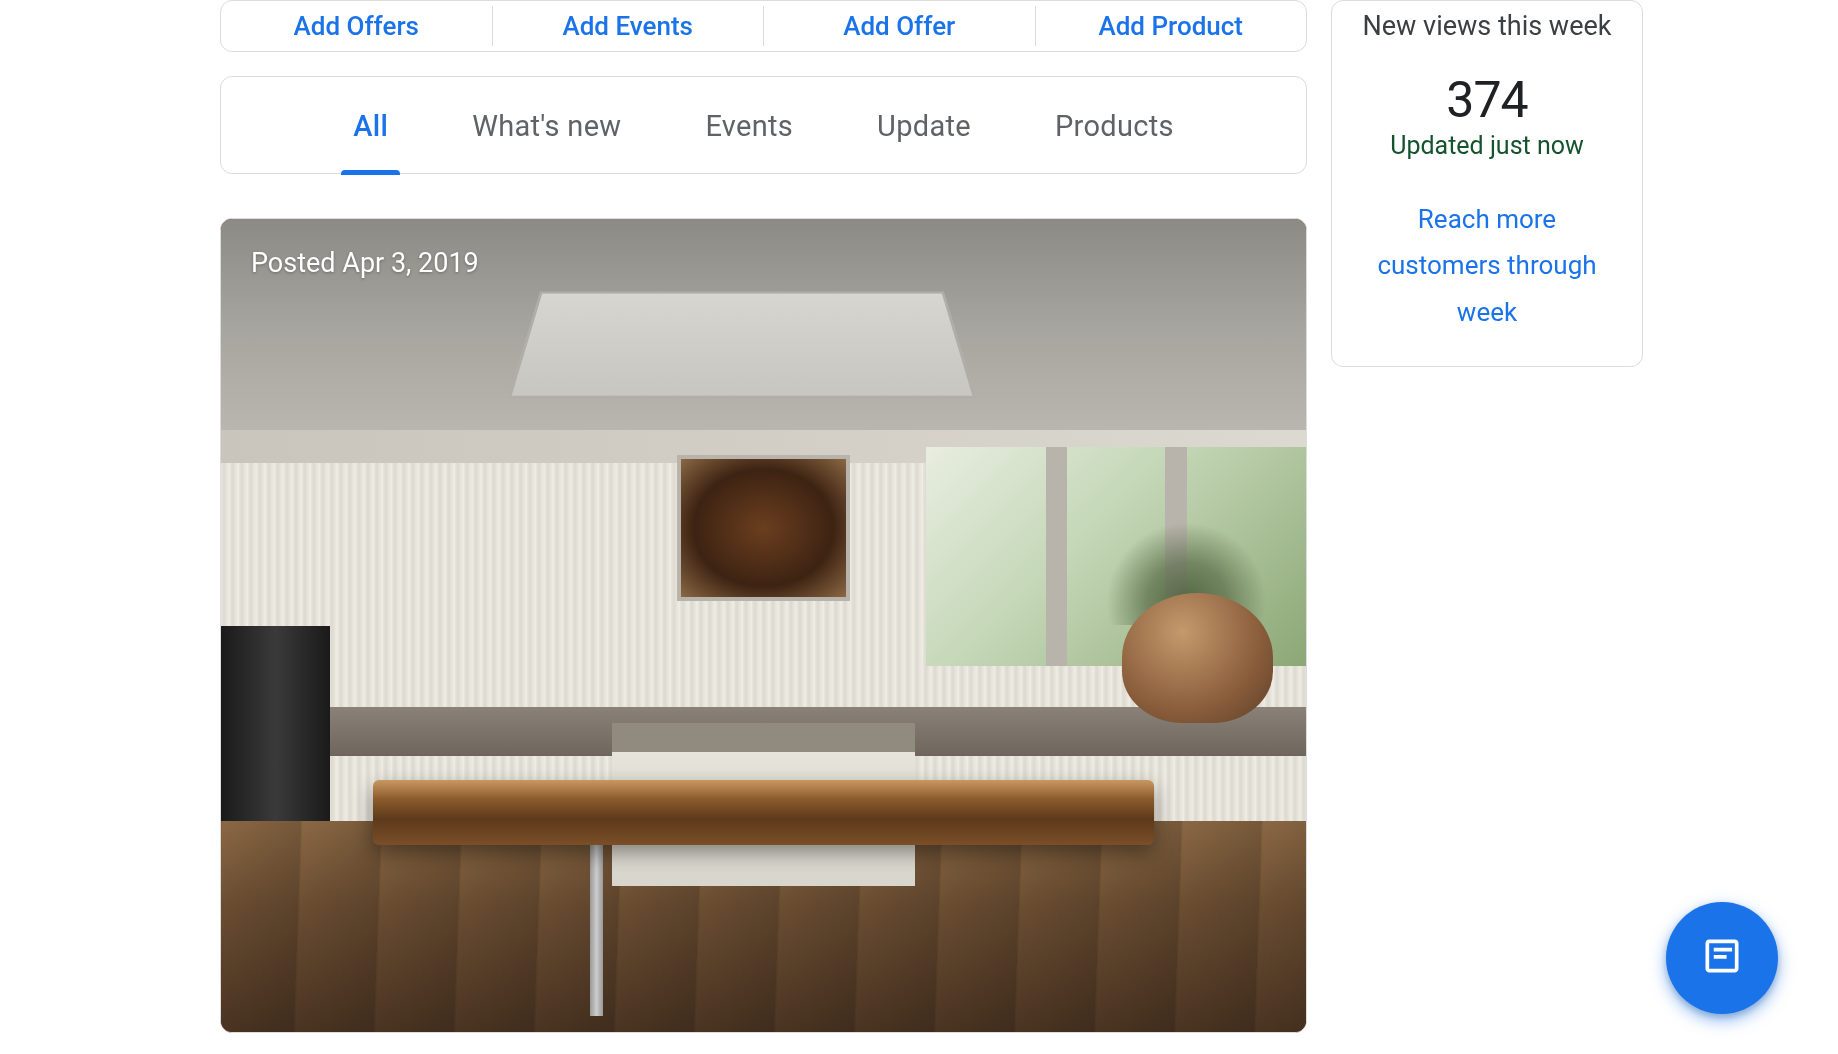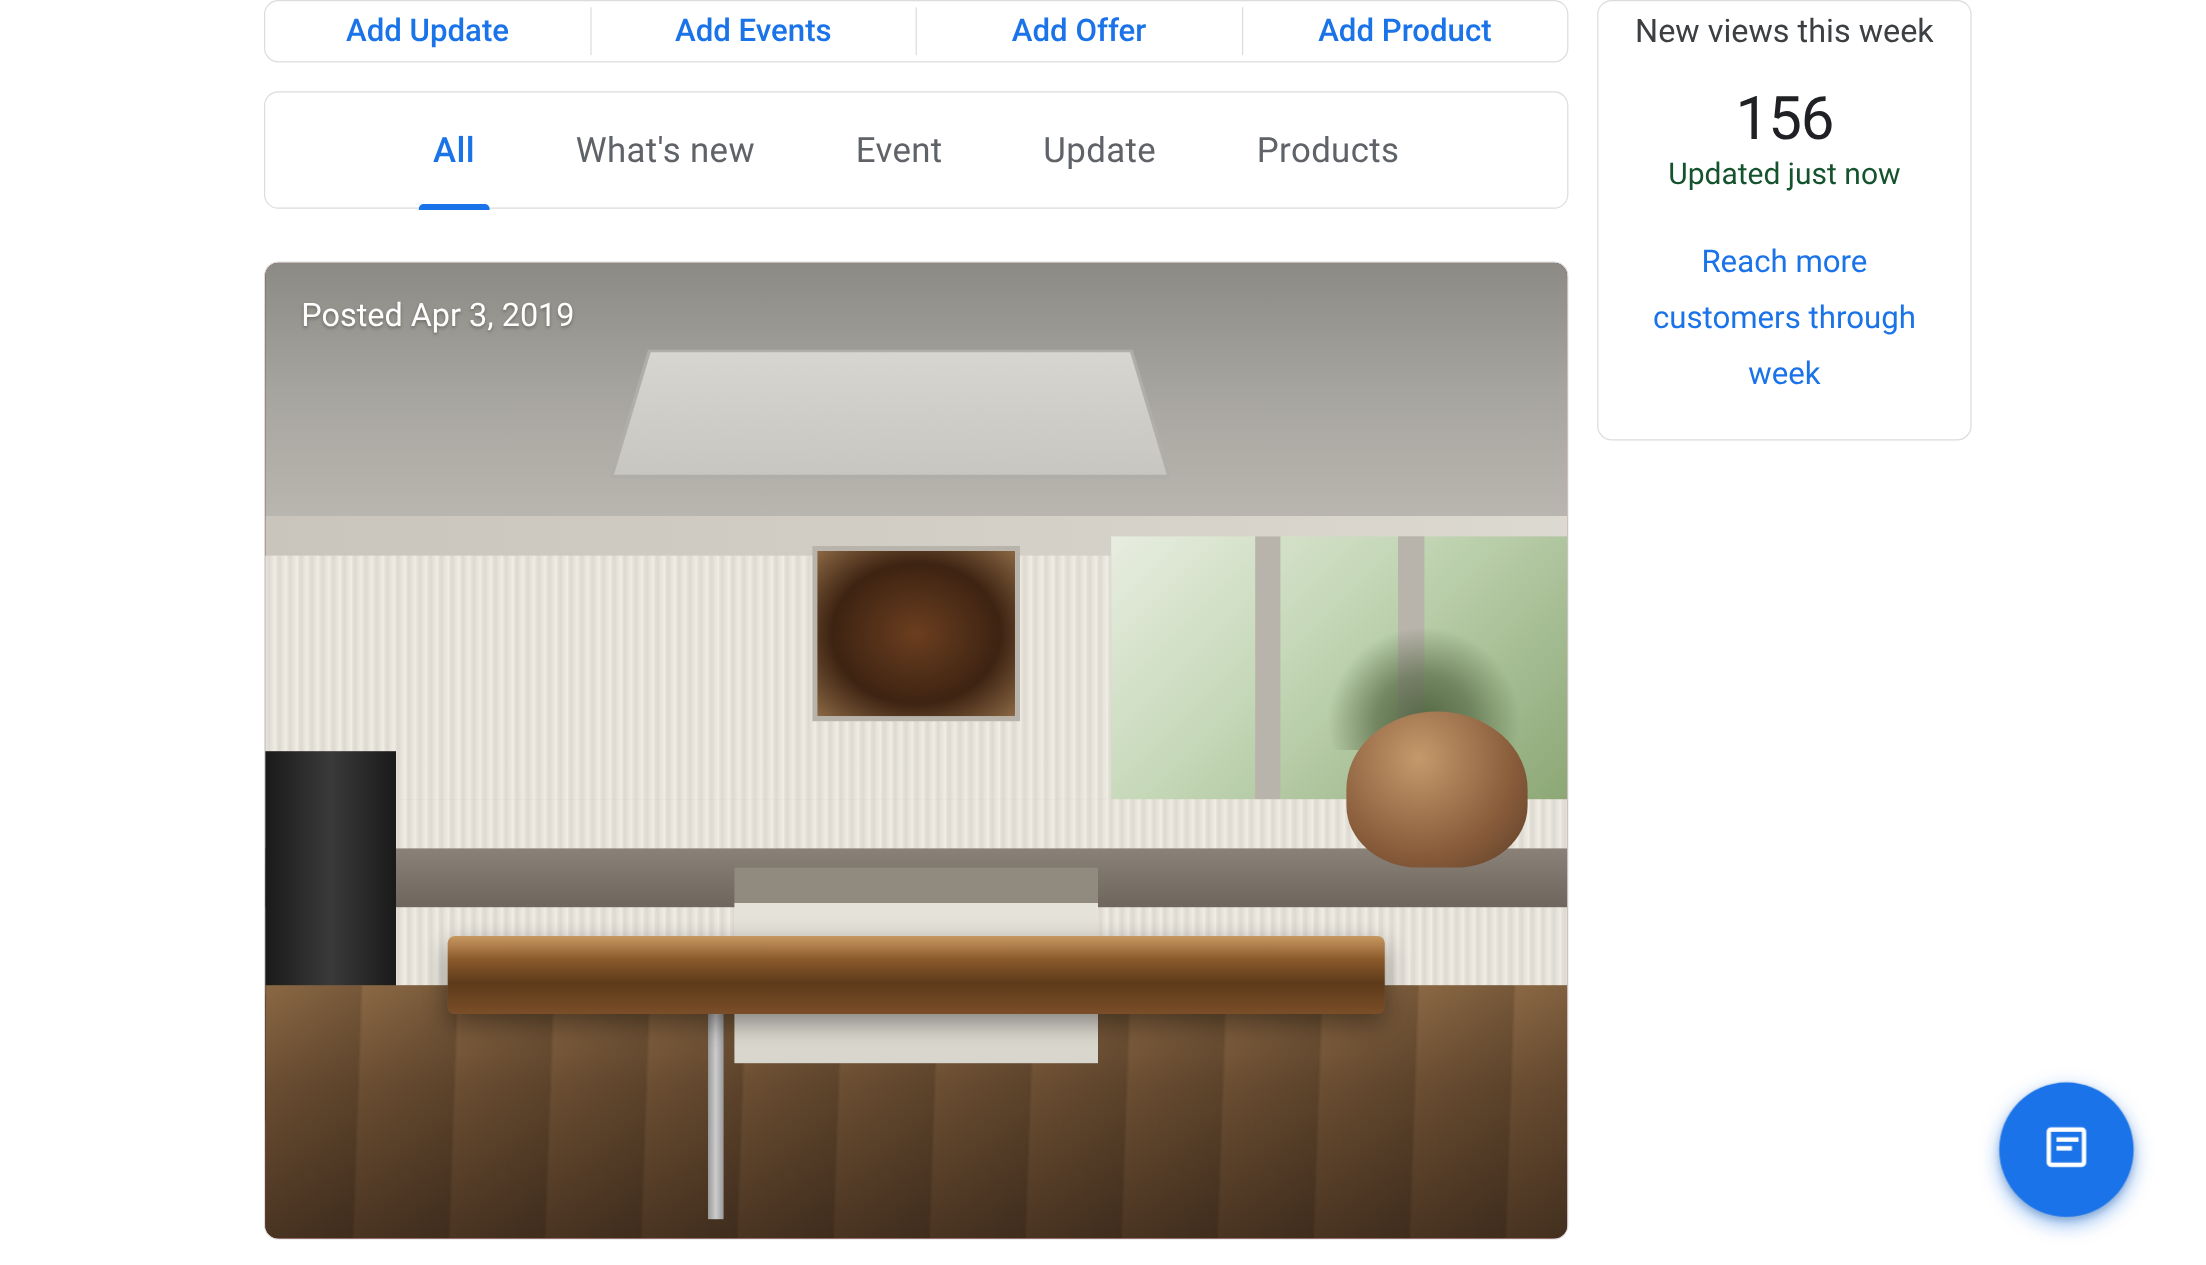--- a/index.html
+++ b/index.html
@@ -277,33 +277,33 @@
       fill: #fff;
     }
   </style>
 </head>
 <body>
 
 <div class="main-container">
   <div class="left-col">
 
     <div class="action-bar">
-      <div class="action-bar-item">Add Update</div>
+      <div class="action-bar-item">Add Offers</div>
       <div class="action-bar-divider"></div>
       <div class="action-bar-item">Add Events</div>
       <div class="action-bar-divider"></div>
       <div class="action-bar-item">Add Offer</div>
       <div class="action-bar-divider"></div>
       <div class="action-bar-item">Add Product</div>
     </div>
 
     <div class="tabs-card">
       <div class="tab active">All</div>
       <div class="tab">What's new</div>
-      <div class="tab">Event</div>
+      <div class="tab">Events</div>
       <div class="tab">Update</div>
       <div class="tab">Products</div>
     </div>
 
     <div class="post-card">
       <div class="kitchen-scene">
         <div class="ceiling"></div>
         <div class="skylight"></div>
         <div class="wall"></div>
         <div class="window-area"></div>
@@ -322,21 +322,21 @@
         <div class="planter"></div>
       </div>
       <div class="post-date">Posted Apr 3, 2019</div>
     </div>
 
   </div>
 
   <div class="right-col">
     <div class="sidebar-card">
       <div class="sidebar-title">New views this week</div>
-      <div class="sidebar-number">156</div>
+      <div class="sidebar-number">374</div>
       <div class="sidebar-updated">Updated just now</div>
       <a class="sidebar-link">Reach more customers through week</a>
     </div>
   </div>
 </div>
 
 <div class="fab">
   <span>
     <svg viewBox="0 0 24 24">
         <path d="M19 5v14H5V5h14m0-2H5c-1.1 0-2 .9-2 2v14c0 1.1.9 2 2 2h14c1.1 0 2-.9 2-2V5c0-1.1-.9-2-2-2zm-4.5 10.5h-7v-2h7v2zm3-4h-10v-2h10v2z"></path>

